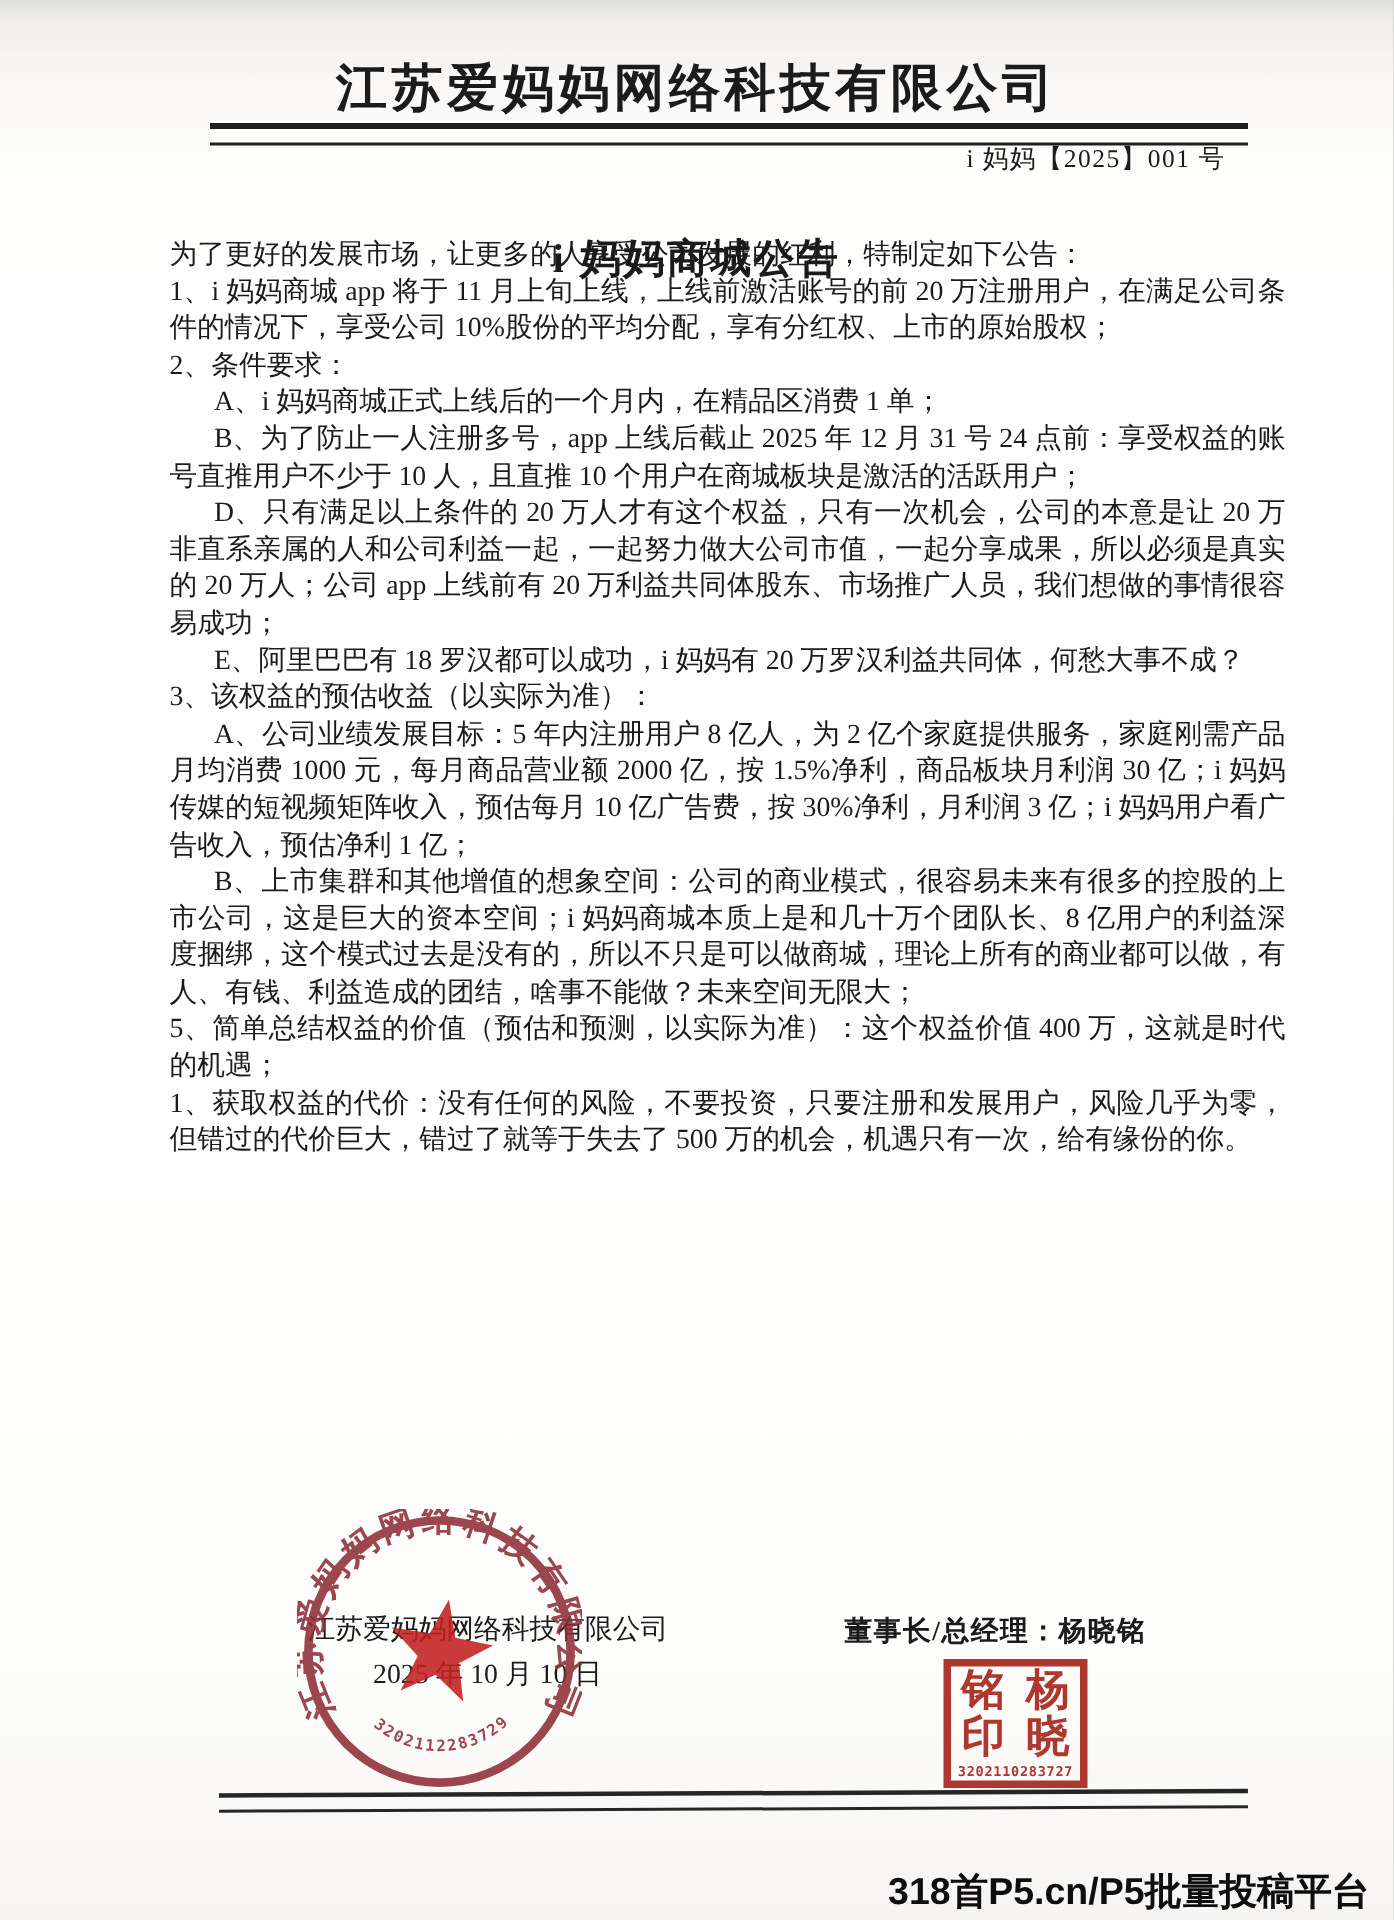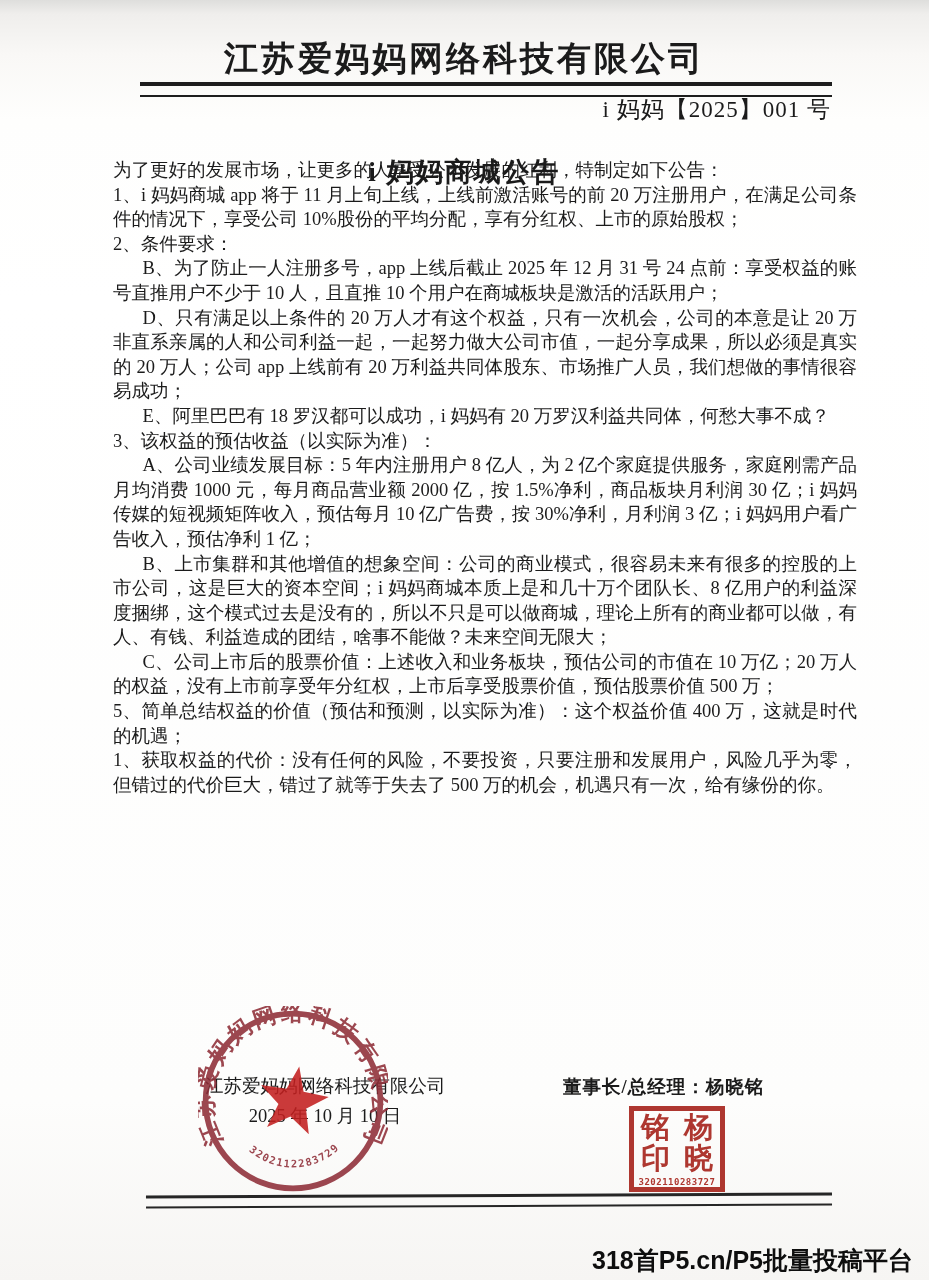--- a/index.html
+++ b/index.html
@@ -15,22 +15,22 @@
   
   .company-title{
     position:absolute;top:36px;left:0;width:100%;
     text-align:center;font-size:34px;font-weight:bold;letter-spacing:3px;
   }
   .header-rule{
     position:absolute;top:82px;left:140px;width:692px;height:9px;
     border-top:4px solid #1e1e1e;border-bottom:2px solid #1e1e1e;
   }
   .doc-number{
-    position:absolute;top:94px;right:98px;
-    font-size:23px;letter-spacing:1px;margin-left:19px;
+    position:absolute;top:94px;right:112px;
+    font-size:17px;letter-spacing:1px;margin-left:19px;
   }
   .announce-title{
     position:absolute;top:118px;left:0;width:100%;
     text-align:center;font-size:27px;font-weight:bold;letter-spacing:2px;margin-top:36px;
   }
   
   .doc-body{
     position:absolute;top:158px;left:113px;width:744px;
     font-size:18.5px;line-height:24.6px;
     text-align:justify;
@@ -92,27 +92,27 @@
 
   <div class="company-title">江苏爱妈妈网络科技有限公司</div>
   <div class="header-rule"></div>
   <div class="doc-number">i 妈妈【2025】001 号</div>
   <div class="announce-title">i 妈妈商城公告</div>
 
   <div class="doc-body">
       <p class="para top">为了更好的发展市场，让更多的人享受公司发展的红利，特制定如下公告：</p>
       <p class="para top">1、i 妈妈商城 app 将于 11 月上旬上线，上线前激活账号的前 20 万注册用户，在满足公司条件的情况下，享受公司 10%股份的平均分配，享有分红权、上市的原始股权；</p>
       <p class="para top">2、条件要求：</p>
+      <p class="para sub">A、i 妈妈商城正式上线后的一个月内，在精品区消费 1 单；</p>
       <p class="para sub">B、为了防止一人注册多号，app 上线后截止 2025 年 12 月 31 号 24 点前：享受权益的账号直推用户不少于 10 人，且直推 10 个用户在商城板块是激活的活跃用户；</p>
       <p class="para sub">D、只有满足以上条件的 20 万人才有这个权益，只有一次机会，公司的本意是让 20 万非直系亲属的人和公司利益一起，一起努力做大公司市值，一起分享成果，所以必须是真实的 20 万人；公司 app 上线前有 20 万利益共同体股东、市场推广人员，我们想做的事情很容易成功；</p>
       <p class="para sub">E、阿里巴巴有 18 罗汉都可以成功，i 妈妈有 20 万罗汉利益共同体，何愁大事不成？</p>
       <p class="para top">3、该权益的预估收益（以实际为准）：</p>
       <p class="para sub">A、公司业绩发展目标：5 年内注册用户 8 亿人，为 2 亿个家庭提供服务，家庭刚需产品月均消费 1000 元，每月商品营业额 2000 亿，按 1.5%净利，商品板块月利润 30 亿；i 妈妈传媒的短视频矩阵收入，预估每月 10 亿广告费，按 30%净利，月利润 3 亿；i 妈妈用户看广告收入，预估净利 1 亿；</p>
       <p class="para sub">B、上市集群和其他增值的想象空间：公司的商业模式，很容易未来有很多的控股的上市公司，这是巨大的资本空间；i 妈妈商城本质上是和几十万个团队长、8 亿用户的利益深度捆绑，这个模式过去是没有的，所以不只是可以做商城，理论上所有的商业都可以做，有人、有钱、利益造成的团结，啥事不能做？未来空间无限大；</p>
-      <p class="para sub">C、公司上市后的股票价值：上述收入和业务板块，预估公司的市值在 10 万亿；20 万人的权益，没有上市前享受年分红权，上市后享受股票价值，预估股票价值 500 万；</p>
       <p class="para top">5、简单总结权益的价值（预估和预测，以实际为准）：这个权益价值 400 万，这就是时代的机遇；</p>
       <p class="para top">1、获取权益的代价：没有任何的风险，不要投资，只要注册和发展用户，风险几乎为零，但错过的代价巨大，错过了就等于失去了 500 万的机会，机遇只有一次，给有缘份的你。</p>
     </div>
 
   <div class="stamp-company-line">江苏爱妈妈网络科技有限公司</div>
   <div class="stamp-date-line">2025 年 10 月 10 日</div>
 
   <svg class="round-stamp" viewBox="0 0 200 200">
     <defs>
       <path id="ringPath" d="M 26.4 142.5 A 85 85 0 1 1 173.6 142.5" fill="none"></path>

